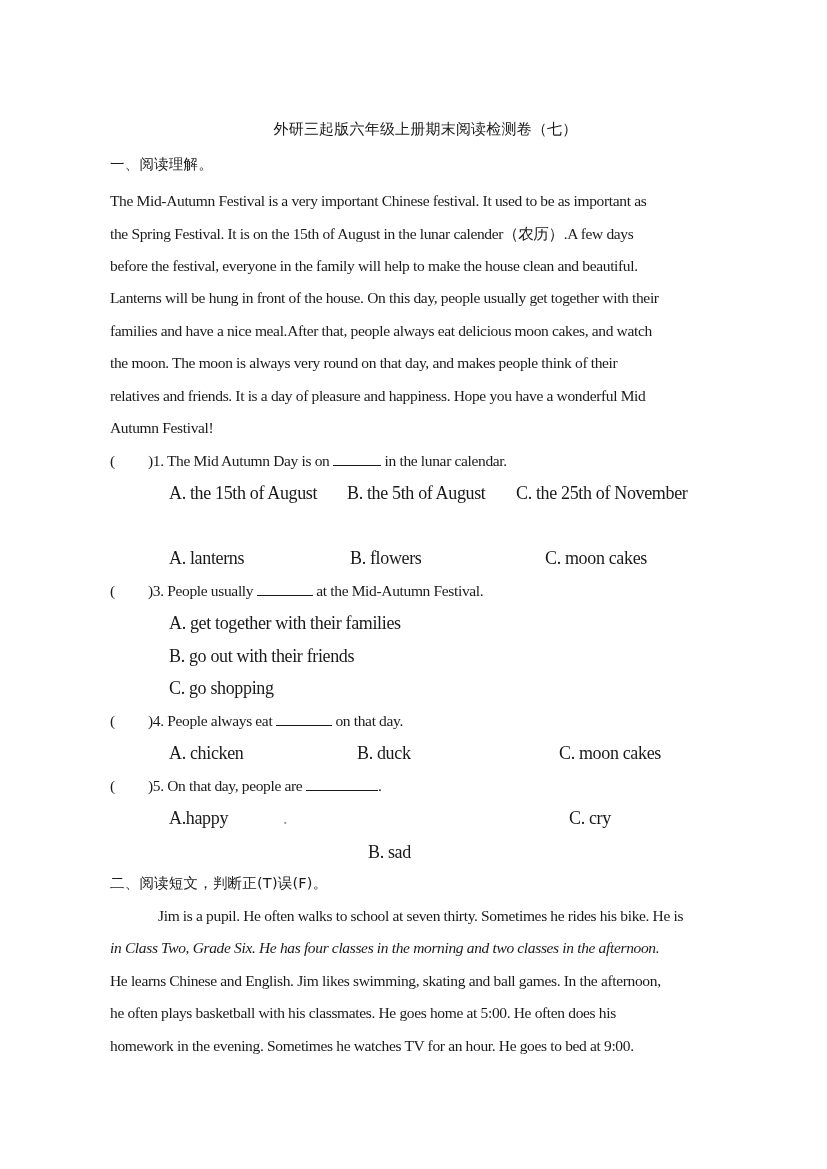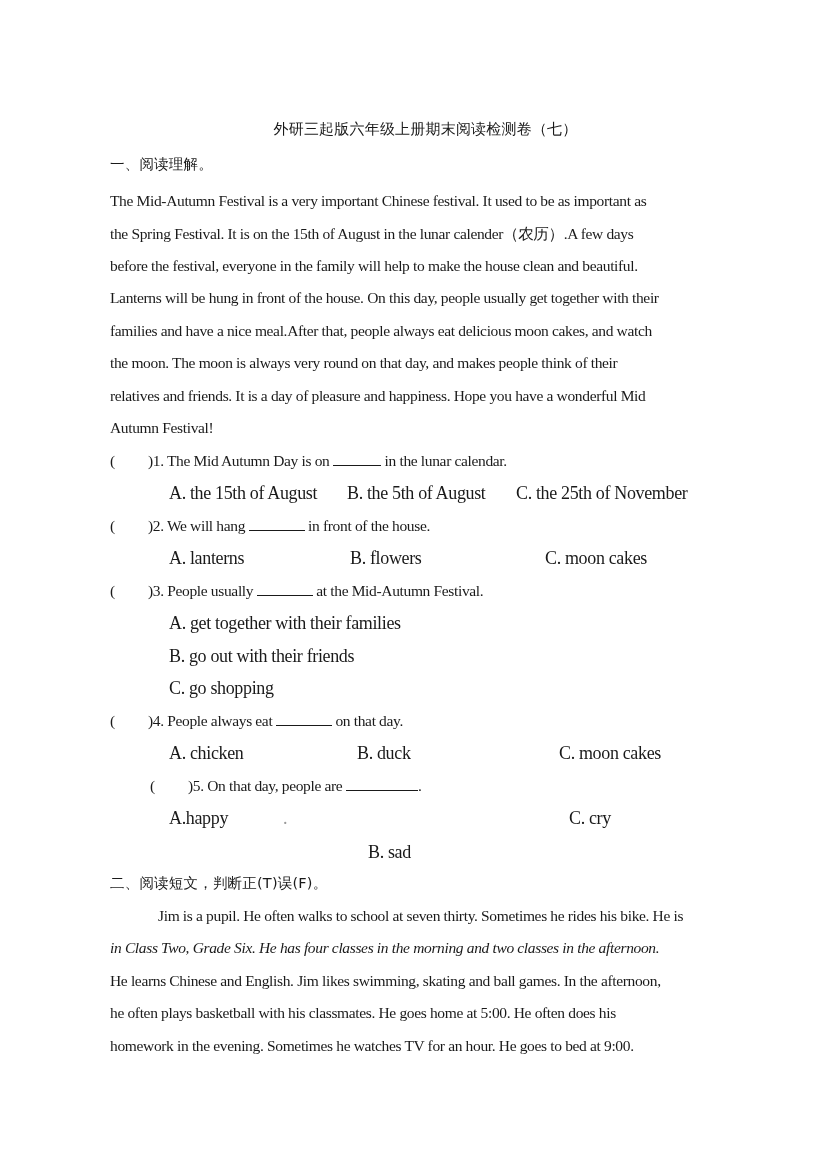--- a/index.html
+++ b/index.html
@@ -43,42 +43,39 @@
     <div class="line" style="top:418px;">Autumn Festival!</div>
   </div>
 
   <div class="q" style="top:451px;">
     <span class="paren-open">(</span><span>)</span><span>1. The Mid Autumn Day is on </span><span class="blank" style="width:48px;"></span><span> in the lunar  calendar.</span>
   </div>
   <div class="opt" style="top:483px; left:157px;">A. the 15th of August</div>
   <div class="opt" style="top:483px; left:335px;">B. the 5th of August</div>
   <div class="opt" style="top:483px; left:504px;">C. the 25th of November</div>
 
-  <div class="q" style="top:516px;">
-    <span class="paren-open">(</span><span>)</span><span>2. We will hang </span><span class="blank" style="width:56px;"></span><span> in front of the house.</span>
-  </div>
   <div class="opt" style="top:548px; left:157px;">A. lanterns</div>
   <div class="opt" style="top:548px; left:338px;">B. flowers</div>
   <div class="opt" style="top:548px; left:533px;">C. moon cakes</div>
 
   <div class="q" style="top:581px;">
     <span class="paren-open">(</span><span>)</span><span>3. People usually </span><span class="blank" style="width:56px;"></span><span> at the Mid-Autumn Festival.</span>
   </div>
   <div class="opt" style="top:613px; left:157px;">A. get together with their families</div>
   <div class="opt" style="top:646px; left:157px;">B. go out with their   friends</div>
   <div class="opt" style="top:678px; left:157px;">C. go shopping</div>
 
   <div class="q" style="top:711px;">
     <span class="paren-open">(</span><span>)</span><span>4. People always  eat </span><span class="blank" style="width:56px;"></span><span> on that day.</span>
   </div>
   <div class="opt" style="top:743px; left:157px;">A. chicken</div>
   <div class="opt" style="top:743px; left:345px;">B. duck</div>
   <div class="opt" style="top:743px; left:547px;">C. moon cakes</div>
 
-  <div class="q" style="top:776px;margin-left:40px;">
+  <div class="q" style="top:776px;">
     <span class="paren-open">(</span><span>)</span><span>5. On that day, people are </span><span class="blank" style="width:72px;"></span><span>.</span>
   </div>
   <div class="opt" style="top:808px; left:157px;">A.happy</div>
   <div class="opt" style="top:808px; left:271px; color:#999;">.</div>
   <div class="opt" style="top:808px; left:356px;margin-top:34px;">B. sad</div>
   <div class="opt" style="top:808px; left:557px;">C. cry</div>
 
   <div class="line cn" style="top:873px;">二、阅读短文，判断正(T)误(F)。</div>
 
   <div>

